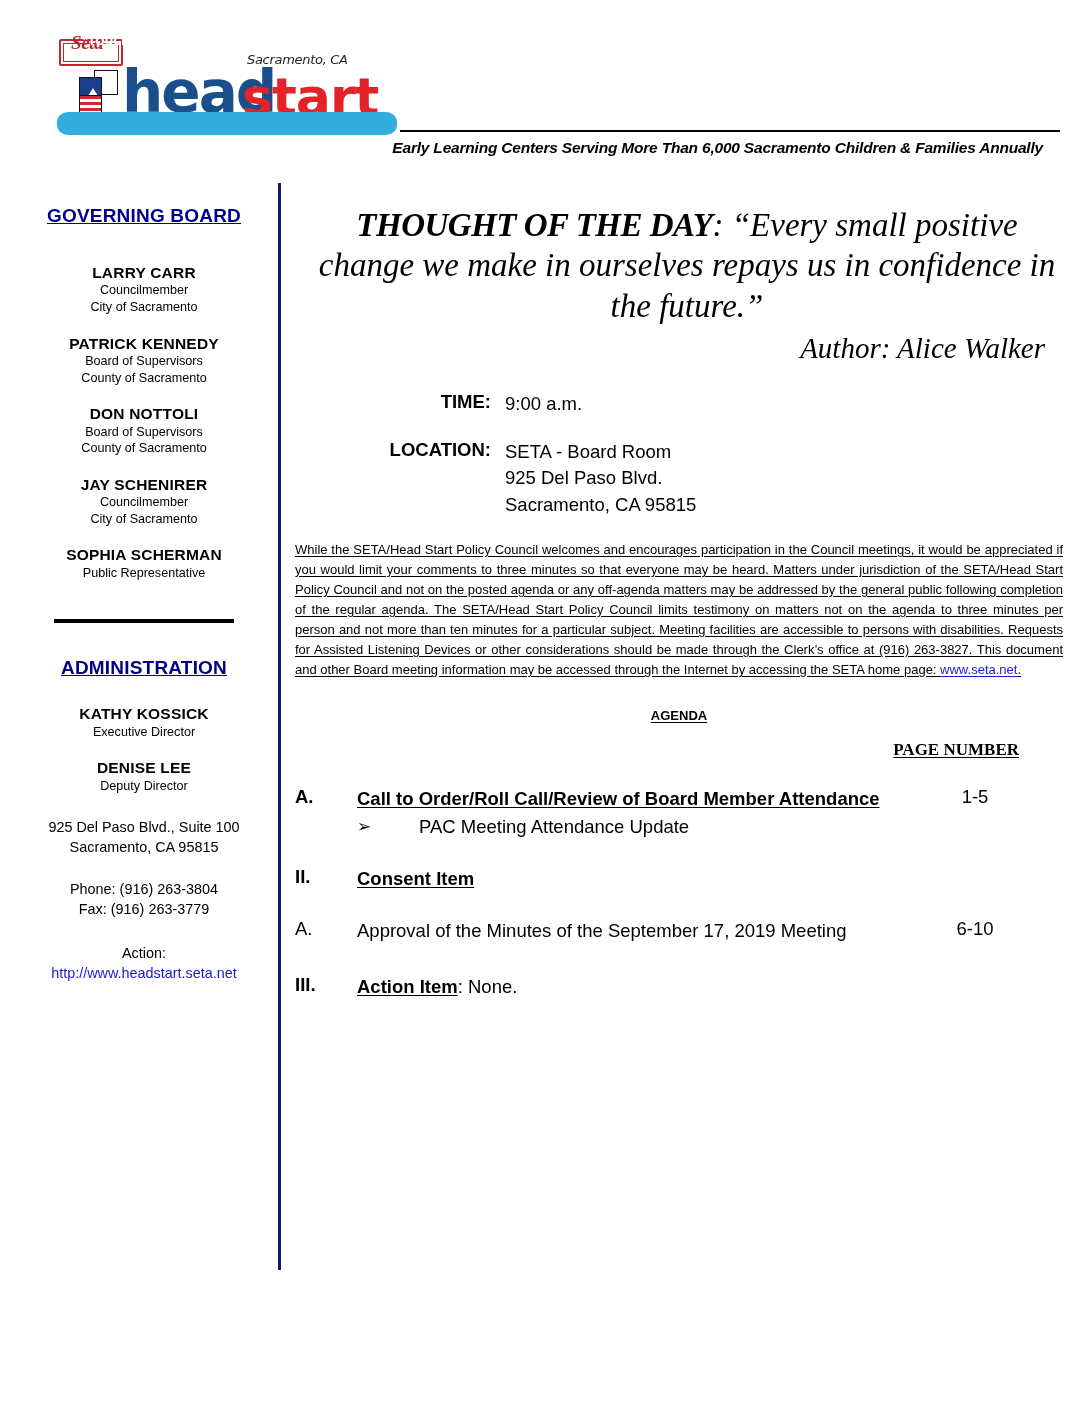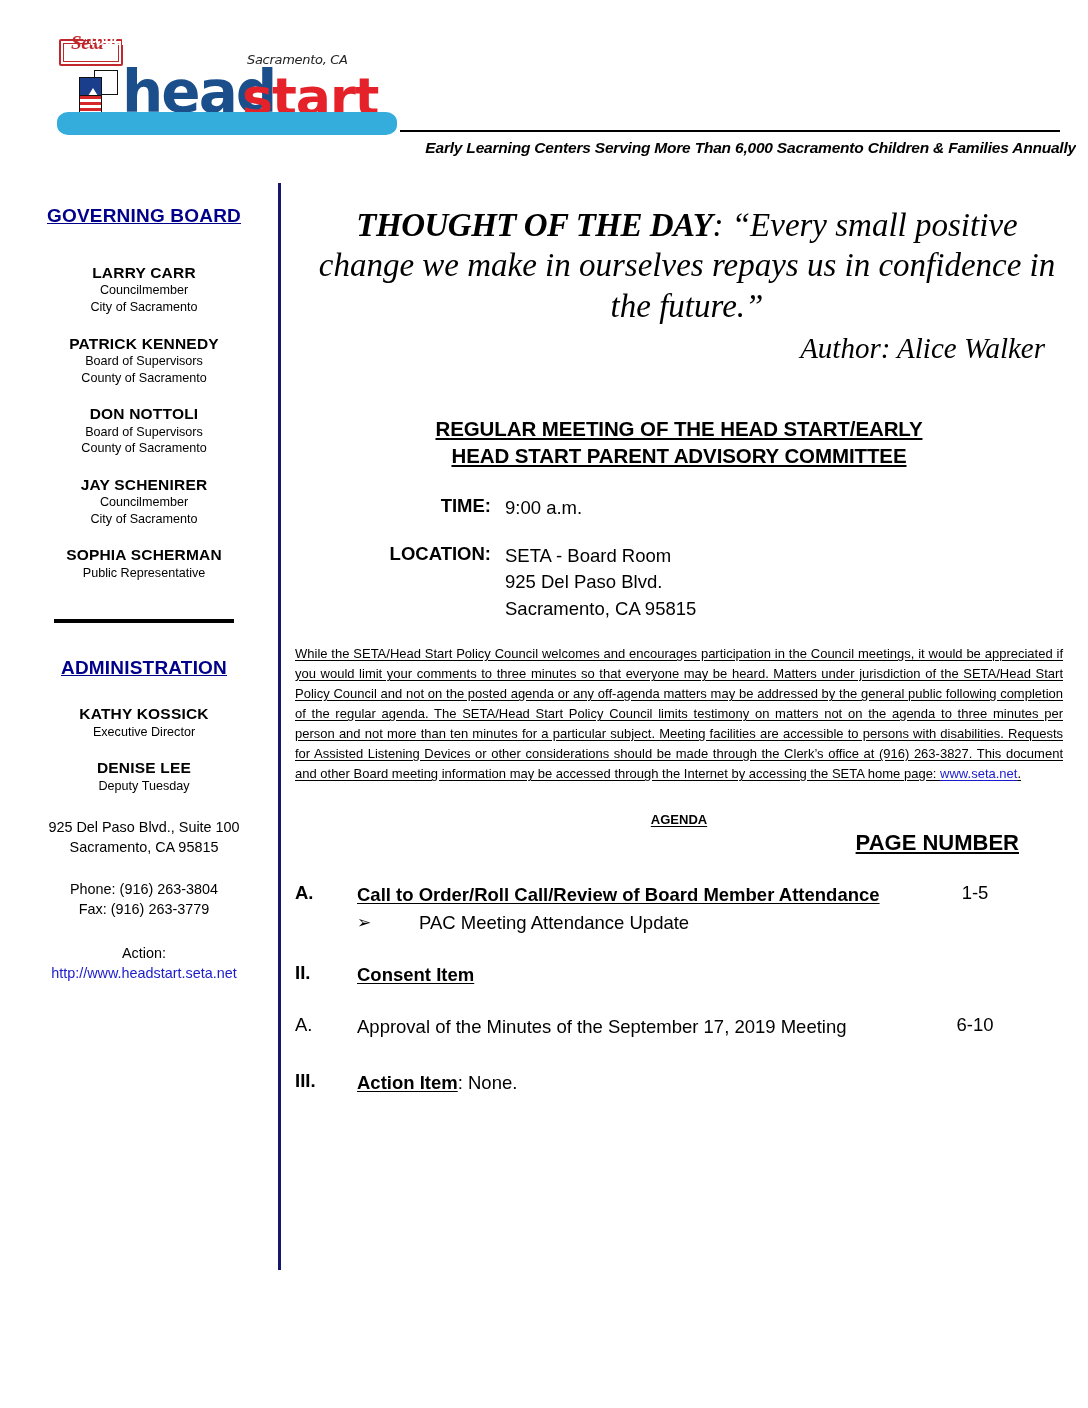--- a/index.html
+++ b/index.html
@@ -153,21 +153,21 @@
   }
   .header-rule {
     position: absolute;
     left: 400px; top: 130px;
     width: 660px;
     height: 0;
     border-top: 2px solid #000;
   }
   .header-tagline {
     position: absolute;
-    left: 416px; top: 139px;
+    left: 383px; top: 139px;
     width: 660px;
     text-align: right;
     font-family: "Liberation Sans", sans-serif;
     font-style: italic;
     font-weight: bold;
     font-size: 15.5px;
     color: #000;
     letter-spacing: -0.2px;
   }
 
@@ -319,25 +319,26 @@
 
   .agenda-title {
     margin-top: 28px;
     text-align: center;
     font-weight: bold;
     font-size: 13px;
   }
   .agenda-title span { text-decoration: underline; text-underline-offset: 2px; }
 
   .page-number-head {
-    margin-top: 3px;
+    margin-top: 17px;
     text-align: right;
     padding-right: 44px;
     font-weight: bold;
-    font-size: 22px;
+    font-size: 17px;
+    font-family: Liberation Serif, serif;
   }
   .page-number-head span { text-decoration: underline; text-underline-offset: 2px; }
 
   .agenda-list {
     margin-top: 26px;
   }
   .agenda-item {
     position: relative;
     margin-bottom: 22px;
     min-height: 26px;
@@ -451,21 +452,21 @@
 
     <div class="side-head admin-head">ADMINISTRATION</div>
 
     <div class="admin-list">
       <div class="person">
         <div class="person-name">KATHY KOSSICK</div>
         <div class="person-role">Executive Director</div>
       </div>
       <div class="person">
         <div class="person-name">DENISE LEE</div>
-        <div class="person-role">Deputy Tuesday</div>
+        <div class="person-role">Deputy Director</div>
       </div>
     </div>
 
     <div class="addr-block">
       <div>925 Del Paso Blvd., Suite 100</div>
       <div>Sacramento, CA 95815</div>
     </div>
 
     <div class="phone-block">
       <div>Phone: (916) 263-3804</div>
@@ -478,24 +479,20 @@
     </div>
   </div>
 
   <div class="main">
 
     <div class="thought">
       <b>THOUGHT OF THE DAY</b><span>: “Every small positive change we make in ourselves repays us in confidence in the future.”</span>
     </div>
     <div class="author">Author:  Alice Walker</div>
 
-    <div class="meeting-title">
-      <span>REGULAR MEETING OF THE HEAD START/EARLY</span><br>
-      <span>HEAD START PARENT ADVISORY COMMITTEE</span>
-    </div>
 
     <div class="details">
       <div class="detail-row">
         <div class="detail-label">TIME:</div>
         <div class="detail-value">9:00 a.m.</div>
       </div>
       <div class="detail-row">
         <div class="detail-label">LOCATION:</div>
         <div class="detail-value" style="white-space: pre-line;">SETA - Board Room
 925 Del Paso Blvd.

